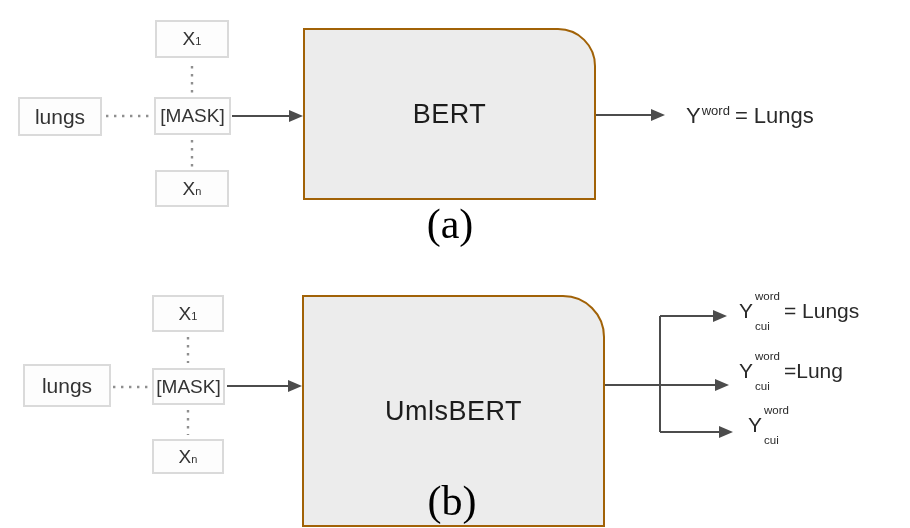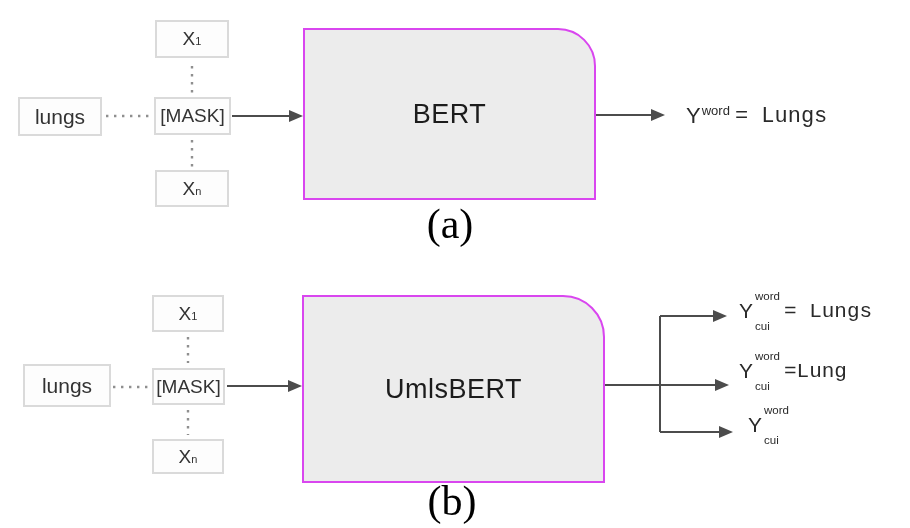--- a/index.html
+++ b/index.html
@@ -11,21 +11,21 @@
   .dots{stroke:#8f8f8f;stroke-width:2.4;stroke-dasharray:2.4 5.6;fill:none;}
   .arr{stroke:#4c4c4c;stroke-width:2;fill:none;}
   .head{fill:#4c4c4c;stroke:none;}
   .box{
     position:absolute;background:#fdfdfd;border:2px solid #dadada;
     display:flex;align-items:center;justify-content:center;
     color:#333;box-sizing:border-box;
   }
   .box sub{font-size:11px;transform:translateY(2px);}
   .model-box{
-    position:absolute;background:#ececec;border:2px solid #d946ef;
+    position:absolute;background:#ececec;border:2px solid #a16207;
     display:flex;align-items:center;justify-content:center;
     font-size:27px;color:#1c1c1c;letter-spacing:0.5px;box-sizing:border-box;
   }
   .caption{
     position:absolute;font-family:"Liberation Serif",serif;font-size:42px;
     line-height:44px;color:#000;text-align:center;width:100px;
   }
   .out-a{
     position:absolute;display:flex;align-items:center;height:40px;
     font-size:22px;color:#2a2a2a;
@@ -33,21 +33,21 @@
   .out-a sup{font-size:13px;transform:translateY(-6px);margin:0 1px;}
   .out-a .y-val{margin-left:4px;}
   .y-out{
     position:absolute;display:flex;align-items:center;height:42px;
     font-size:21px;color:#2a2a2a;
   }
   .scripts{
     display:flex;flex-direction:column;justify-content:space-between;
     height:42px;font-size:11.5px;color:#2a2a2a;padding:0 2px;box-sizing:border-box;
   }
-  .y-val{margin-left:2px;font-family:Liberation Mono, monospace;}
+  .y-val{margin-left:2px;}
 </style>
 </head>
 <body>
 
 <div class="stage">
 
   <svg class="overlay" viewBox="0 0 910 528" xmlns="http://www.w3.org/2000/svg">
 
     <line class="dots" x1="192" y1="66" x2="192" y2="93"></line>
     <line class="dots" x1="192" y1="140" x2="192" y2="167"></line>
@@ -127,21 +127,21 @@
 
   <div class="box" style="left:152px;top:368px;width:73px;height:37px;font-size:19px;">
     <span>[MASK]</span>
   </div>
 
   <div class="box" style="left:152px;top:439px;width:72px;height:35px;font-size:19px;">
     <span>X</span>
       <sub>n</sub>
   </div>
 
-  <div class="model-box" style="left:302px;top:295px;width:303px;height:188px;border-radius:0 42px 0 0;text-align:right;">
+  <div class="model-box" style="left:302px;top:295px;width:303px;height:232px;border-radius:0 42px 0 0;text-align:right;">
     <span>UmlsBERT</span>
   </div>
 
   <div class="y-out" style="left:739px;top:290px;">
     <span>Y</span>
       <span class="scripts">
         <span>word</span>
         <span>cui</span>
       </span>
       <span class="y-val">= Lungs</span>

